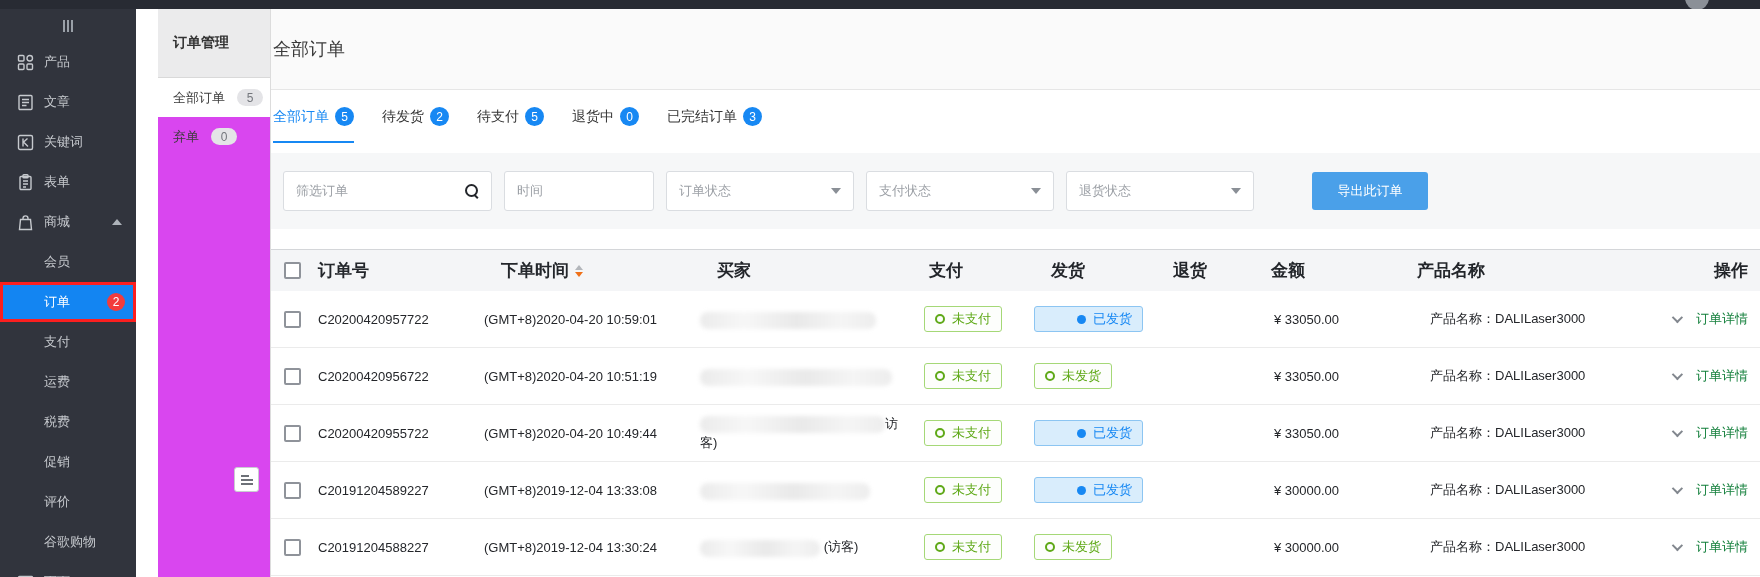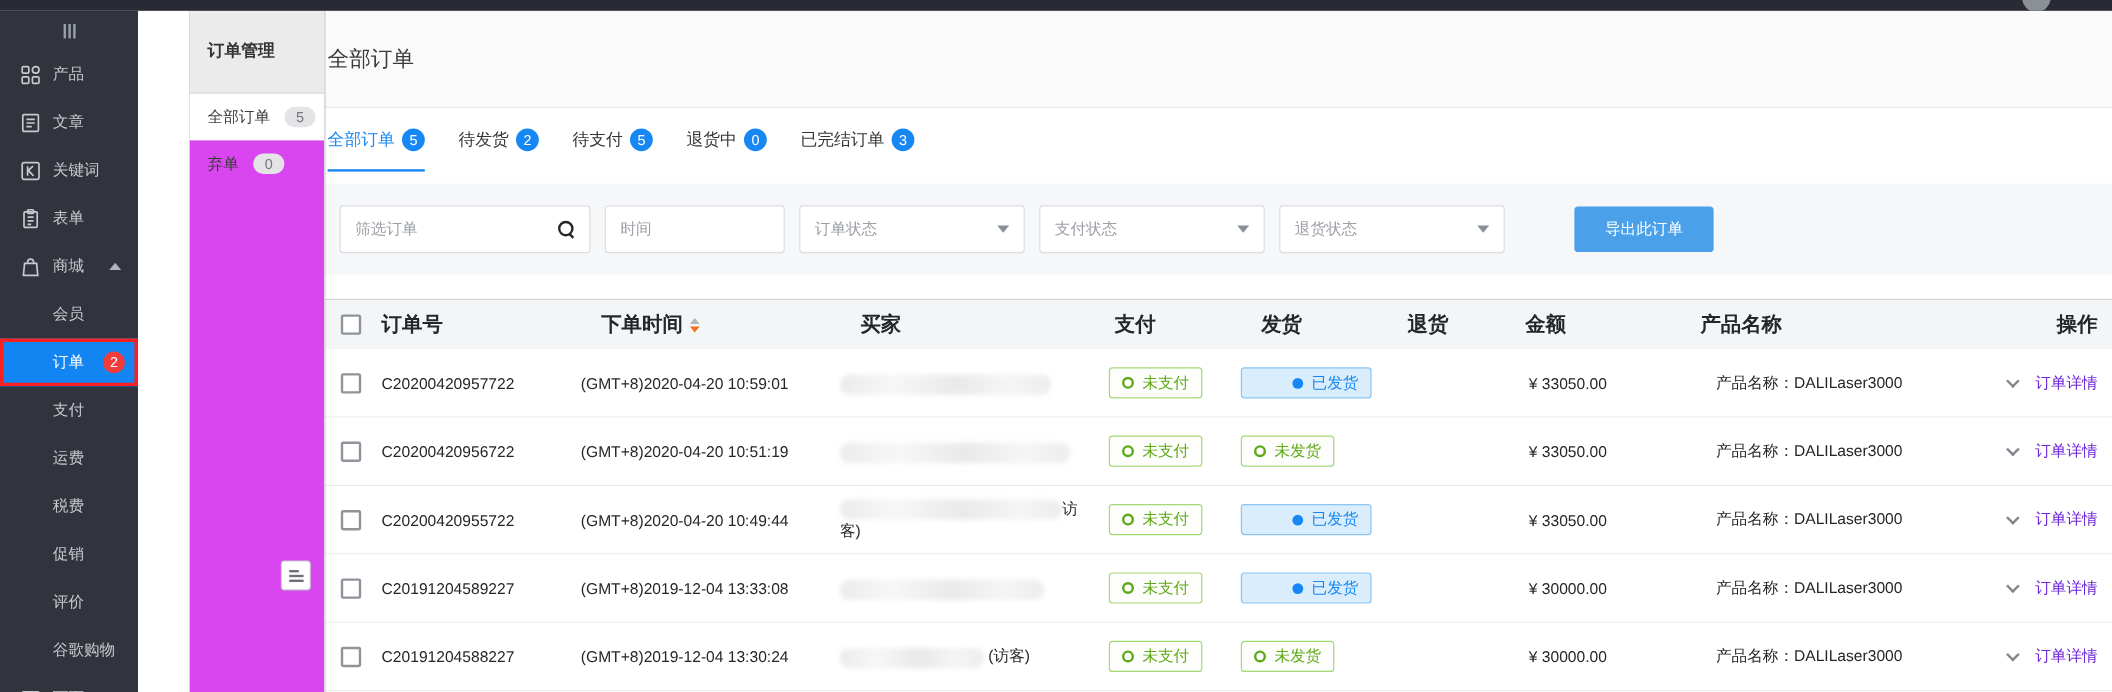--- a/index.html
+++ b/index.html
@@ -6,21 +6,21 @@
   html,body { margin:0; padding:0; }
   body {
     width:1760px; height:577px; position:relative; overflow:hidden;
     font-family:"Liberation Sans", sans-serif; background:#fff; color:#24262a;
   }
   
   .topbar { position:absolute; top:0; left:0; width:1760px; height:9px; background:#282b33; overflow:hidden; z-index:30; }
   .topbar .avatar { position:absolute; left:1685px; top:-14px; width:24px; height:24px; border-radius:50%; background:#8b9097; }
 
   
-  .sidebar { position:absolute; top:9px; left:0; width:115px; height:568px; background:#31343d; overflow:hidden; z-index:20; }
+  .sidebar { position:absolute; top:9px; left:0; width:136px; height:568px; background:#31343d; overflow:hidden; z-index:20; }
   .collapse { height:33px; display:flex; align-items:center; justify-content:center; gap:2px; cursor:pointer; }
   .collapse i { display:block; width:2px; height:12px; background:#9aa0a8; }
   .nav-item { height:40px; display:flex; align-items:center; padding-left:17px; color:#c6c9ce; font-size:13px; cursor:pointer; }
   .nav-item svg { width:17px; height:17px; margin-right:10px; flex:none; }
   .caret-up { margin-left:auto; margin-right:14px; width:0; height:0;
     border-left:5px solid transparent; border-right:5px solid transparent; border-bottom:6px solid #aeb3ba; }
   .sub-item { height:40px; display:flex; align-items:center; padding-left:44px; color:#c6c9ce; font-size:13px; position:relative; cursor:pointer; }
   .sub-item.active { background:#1385f2; color:#fff; box-shadow: inset 0 0 0 3px #fb1f1f; }
   .badge-red { margin-left:auto; margin-right:11px; background:#f23c3c; color:#fff; width:18px; height:18px; border-radius:50%;
     font-size:12px; display:flex; align-items:center; justify-content:center; }
@@ -88,21 +88,21 @@
   .sort .dn { width:0; height:0; border-left:4px solid transparent; border-right:4px solid transparent; border-top:5px solid #ef7018; }
   .hflex { display:flex; align-items:center; }
   .blur { display:inline-block; height:17px; border-radius:8px; vertical-align:middle;
     background:linear-gradient(90deg,#ebebeb,#f7f7f7 25%,#e9e9e9 55%,#f5f5f5 80%,#ededed); filter:blur(2px); }
   .st { display:inline-flex; align-items:center; gap:7px; height:26px; padding:0 10px; border-radius:3px; font-size:13px; white-space:nowrap; }
   .st-green { border:1px solid #a5d877; color:#5fa918; background:#fdfefc; }
   .st-green .dot { width:10px; height:10px; border:2px solid #5fa918; border-radius:50%; background:transparent; }
   .st-blue { border:1px solid #8cc5f2; color:#1788f3; background:#d9edfc;padding-left:42px; }
   .st-blue .dot { width:9px; height:9px; background:#1788f3; border-radius:50%; }
   .chev { width:8px; height:8px; border-right:2px solid #82878e; border-bottom:2px solid #82878e; transform:rotate(45deg) translateY(-2px); cursor:pointer; flex:none; }
-  .detail-link { color:#6d28d9; text-decoration:none; white-space:nowrap; cursor:pointer; }
+  .detail-link { color:#15803d; text-decoration:none; white-space:nowrap; cursor:pointer; }
 </style>
 </head>
 <body>
 
 <div class="topbar">
   <div class="avatar"></div>
 </div>
 
 <div class="sidebar">
   <div class="collapse">

